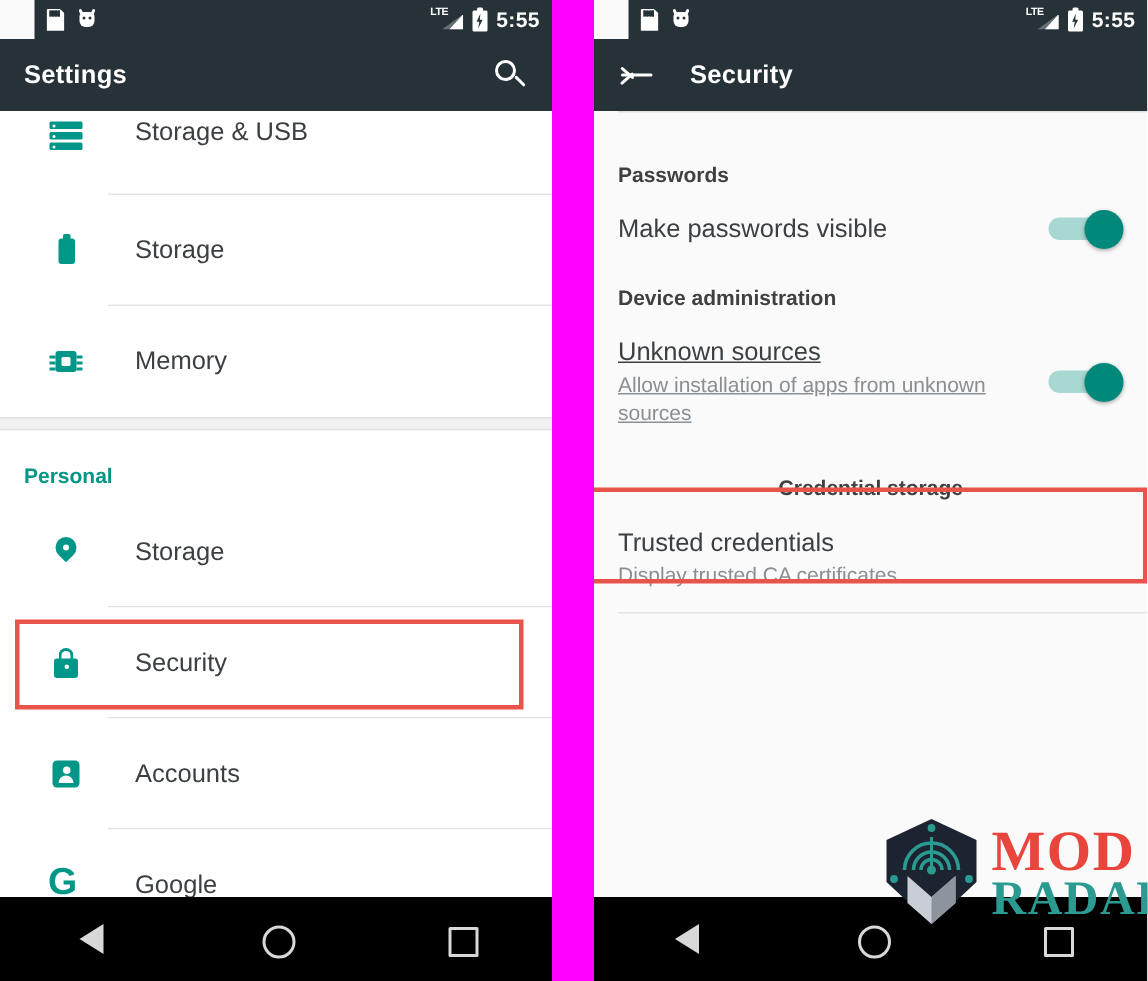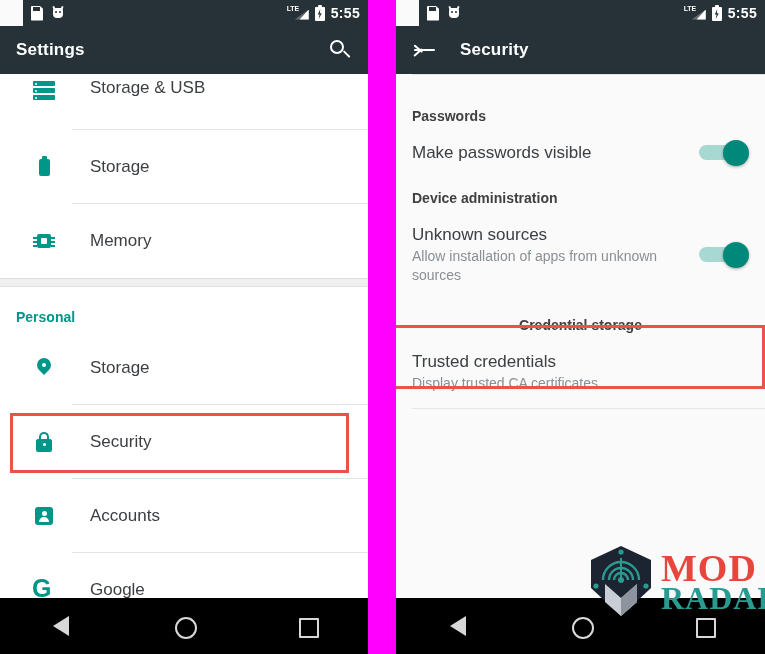--- a/index.html
+++ b/index.html
@@ -451,22 +451,22 @@
           <span class="track"></span>
             <span class="thumb"></span>
         </span>
       </div>
 
       <div class="rsection" style="padding-top:6px;">Device administration</div>
 
 
       <div class="rrow" style="padding-top:12px;padding-bottom:12px;">
         <span class="txt">
-          <span class="title" style="display:block;">Unknown sources</span>
-          <span class="sub" style="display:block;max-width:250px;">Allow installation of apps from unknown sources</span>
+          <span class="title" style="display:block;text-decoration:underline;">Unknown sources</span>
+          <span class="sub" style="display:block;max-width:250px;text-decoration:underline;">Allow installation of apps from unknown sources</span>
         </span>
         <span class="toggle">
           <span class="track"></span>
             <span class="thumb"></span>
         </span>
       </div>
 
       <div class="rsection" style="padding-top:20px;text-align:center;">Credential storage</div>
 
 

